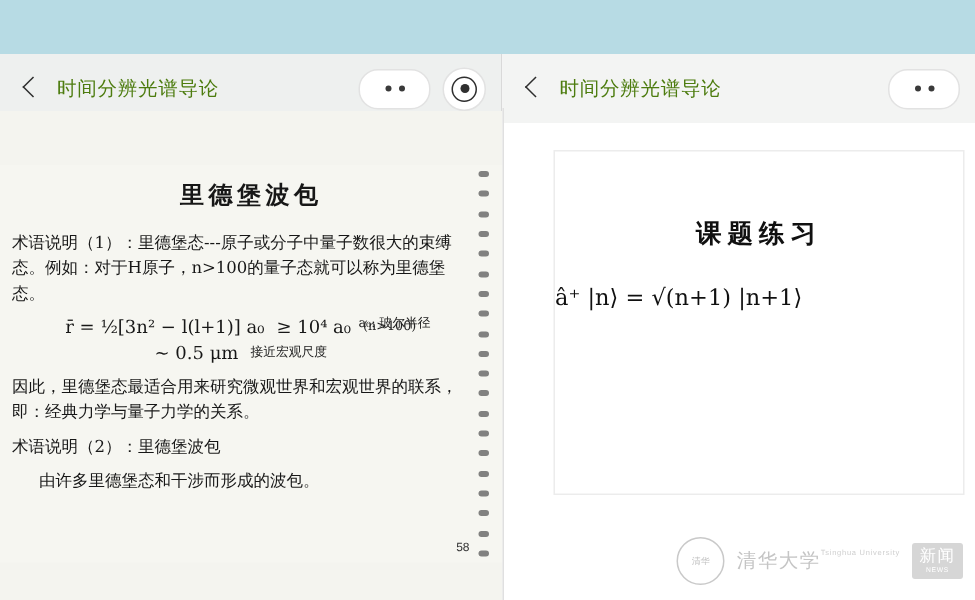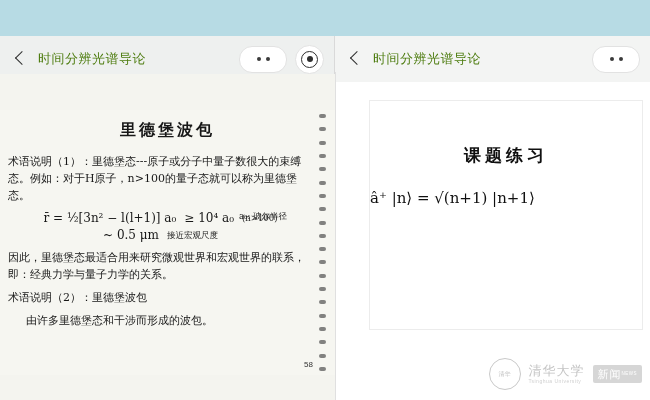--- a/index.html
+++ b/index.html
@@ -269,39 +269,40 @@
     border-radius: 50%;
     border: 1.2px solid #c9c9c9;
     display: flex;
     align-items: center;
     justify-content: center;
     font-size: 6px;
     color: #c0c0c0;
   }
   .logo-text {
     display: flex;
-    flex-direction: column;
+    flex-direction: row;
     line-height: 1.15;
   }
   .logo-cn {
     font-size: 13px;
     color: #c5c5c5;
     letter-spacing: 1px;
   }
   .logo-en {
     font-size: 5px;
     color: #cfcfcf;
     letter-spacing: 0.5px;
   }
   .news-badge {
     background: #d6d6d6;
     color: #ffffff;
     padding: 3px 5px;
     border-radius: 2px;
     display: flex;
+    flex-direction: column;
     align-items: center;
     line-height: 1.1;
   }
   .news-cn { font-size: 11px; letter-spacing: 1px; }
   .news-en { font-size: 4.5px; letter-spacing: 0.5px; }
   .divider-v {
     position: absolute;
     left: 335px;
     top: 36px;
     bottom: 0;

